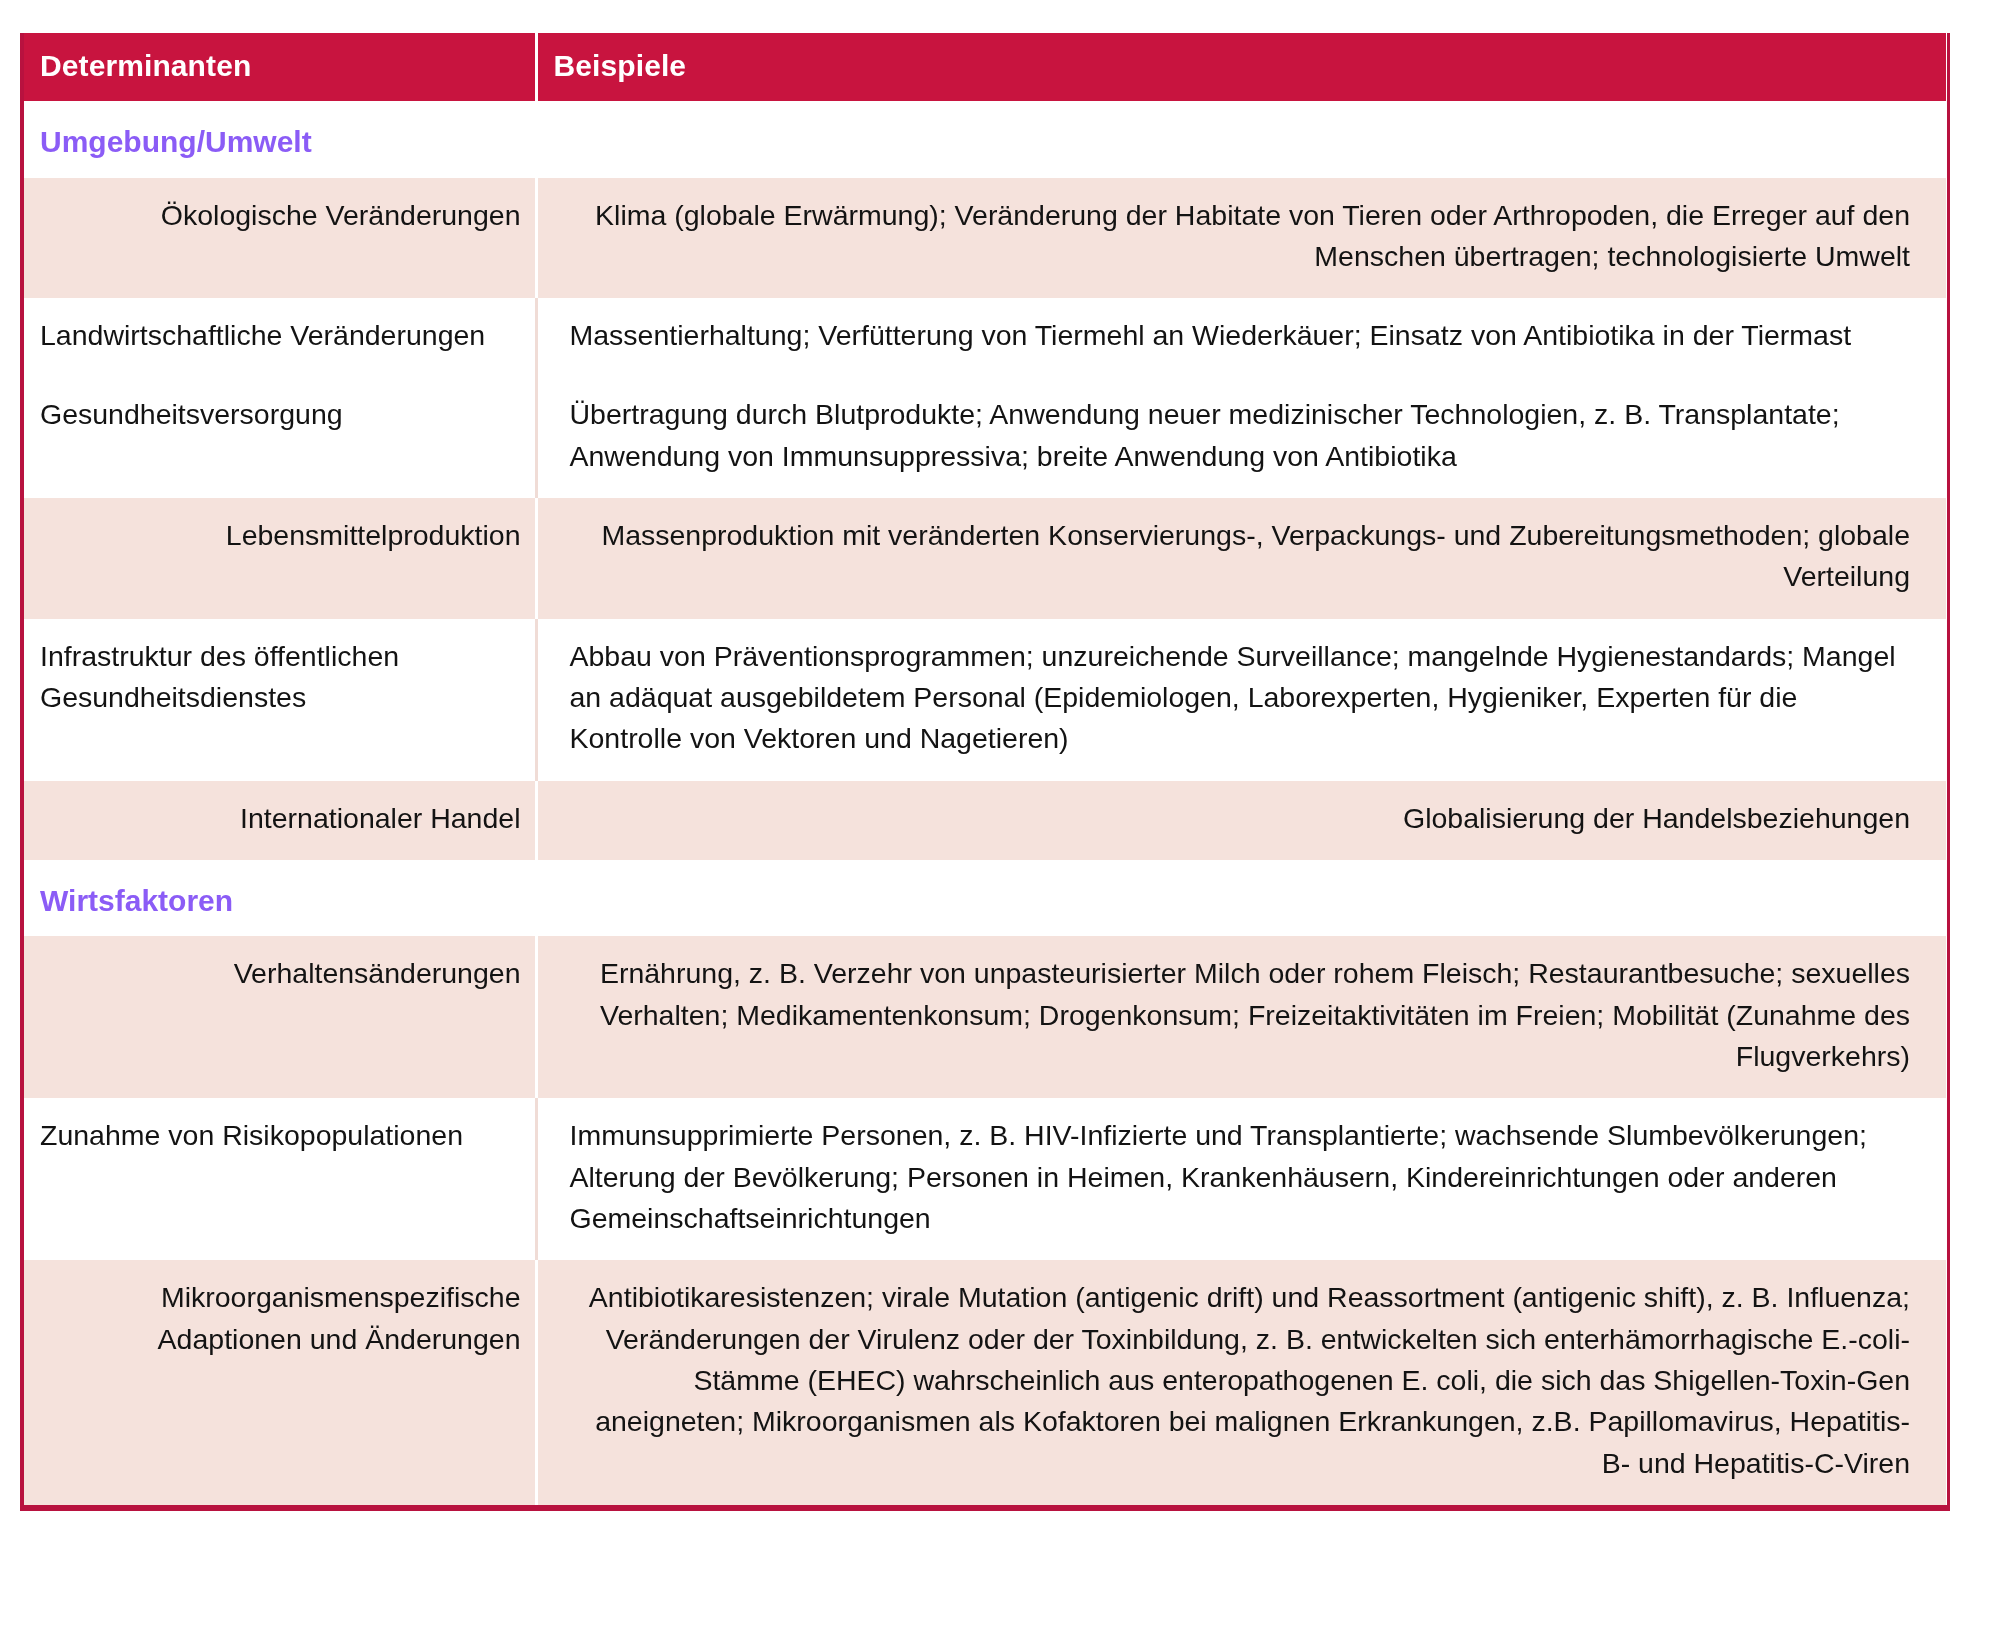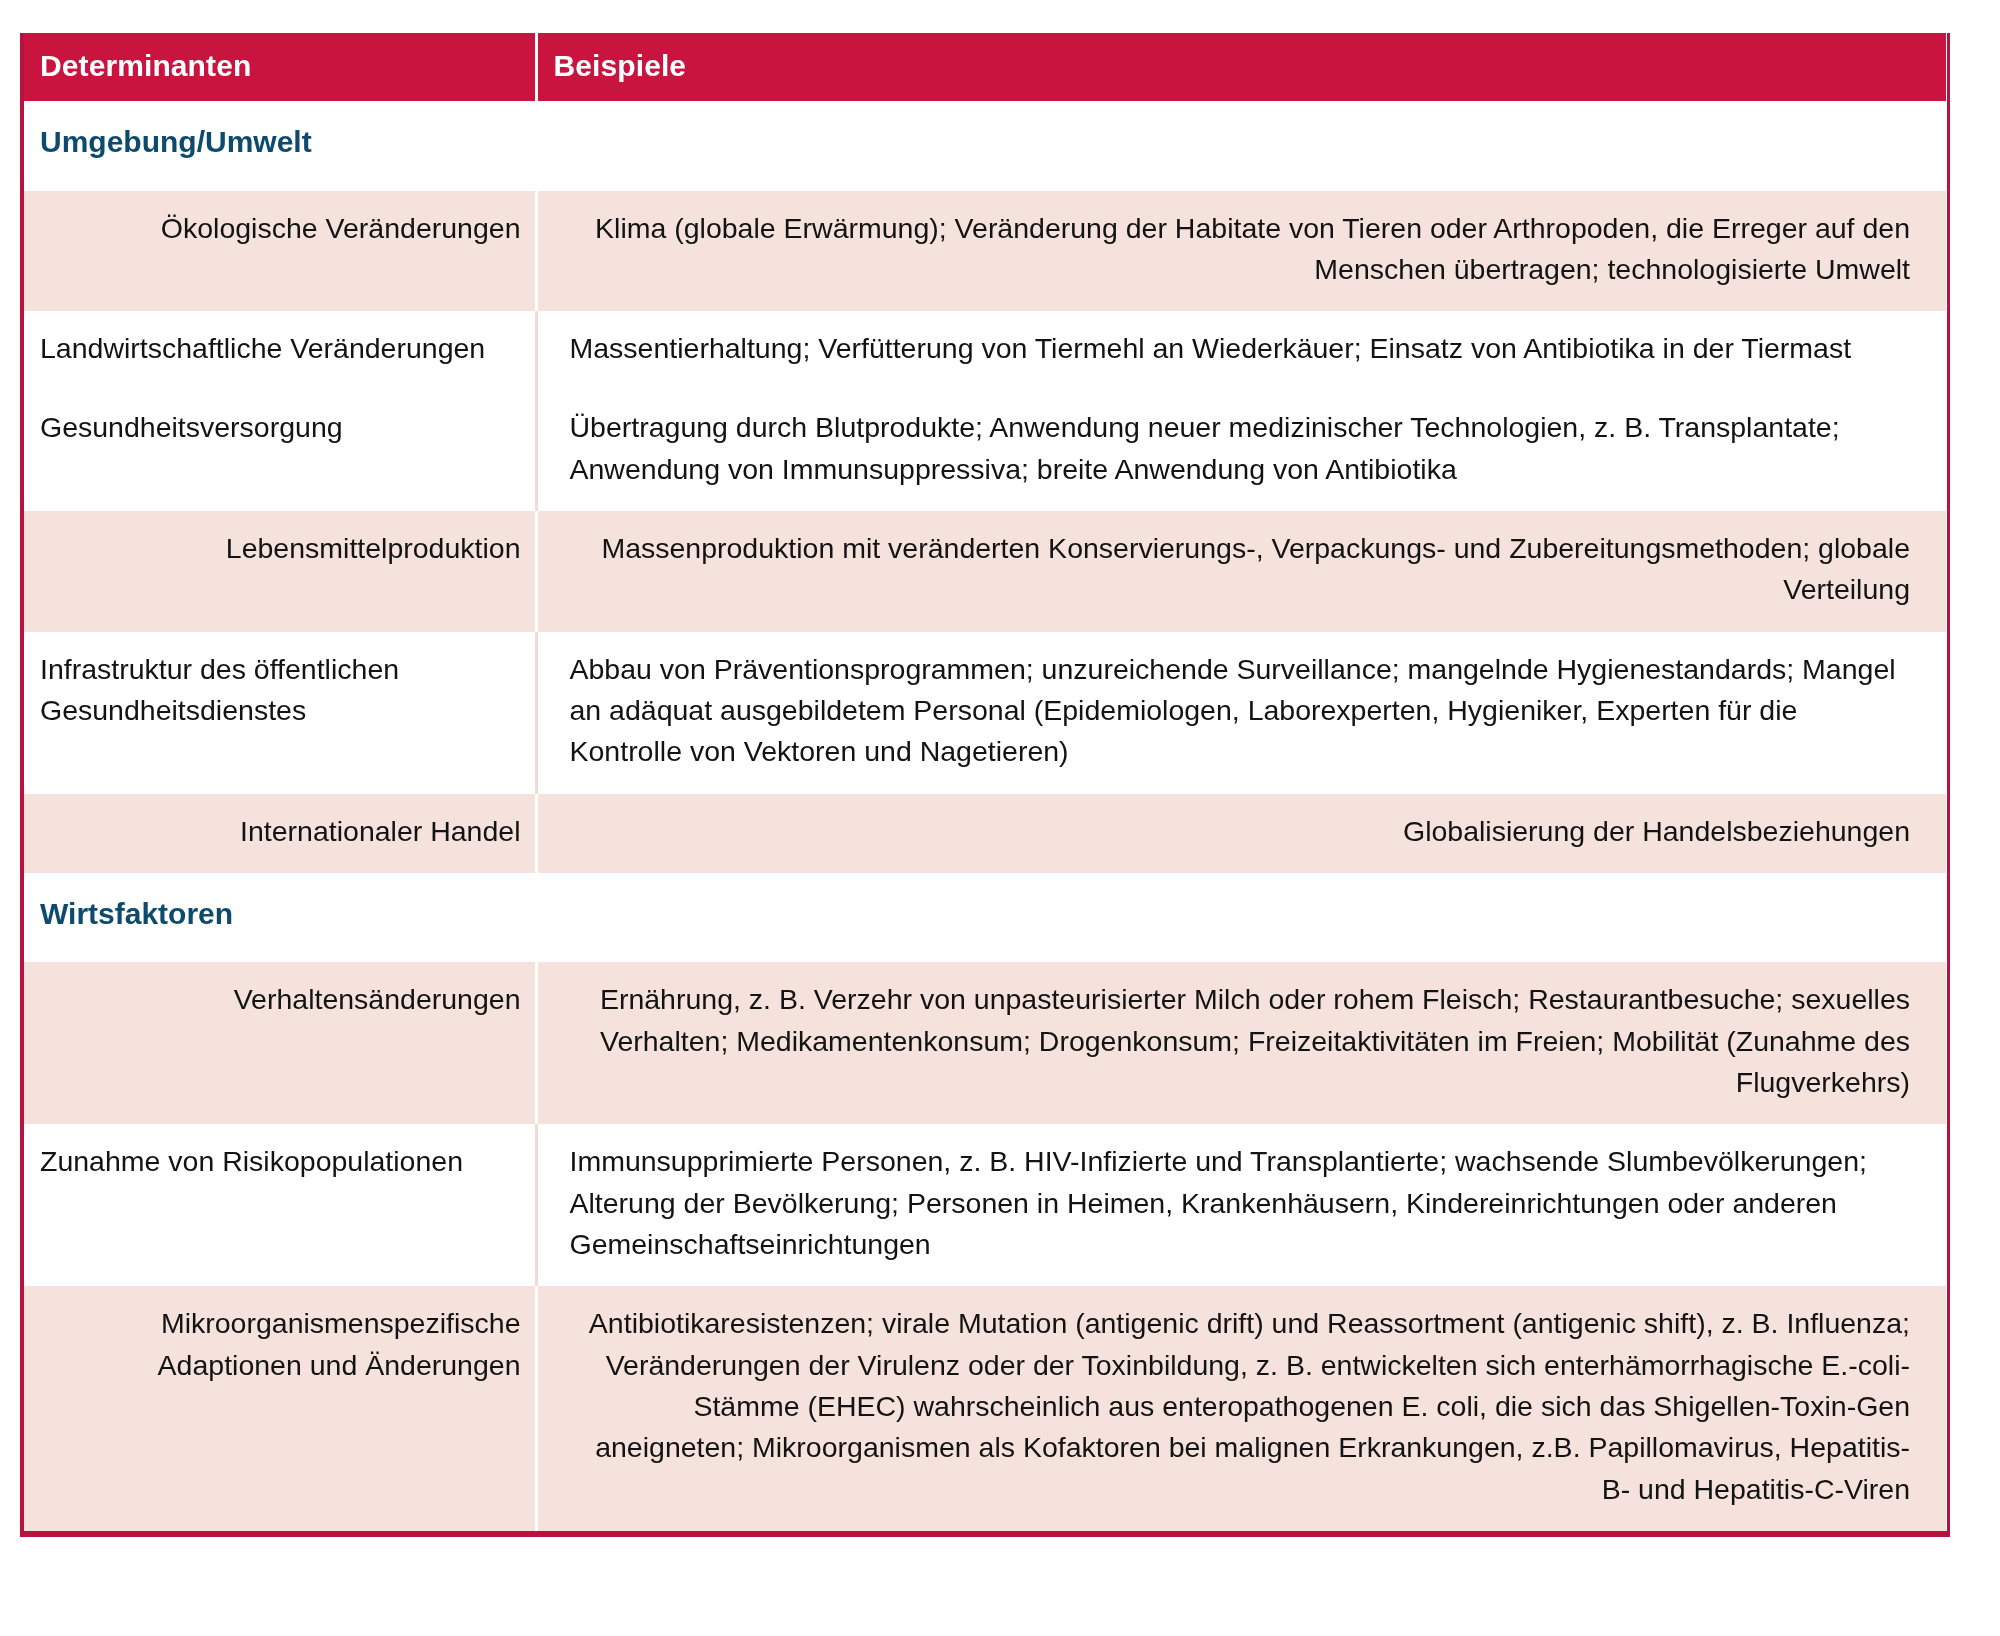--- a/index.html
+++ b/index.html
@@ -78,23 +78,23 @@
 
   tr.tint td { background: #f5e2dc; text-align: right; }
   tr.plain td { background: #ffffff; }
 
   tr.tint td.col-a { border-right-color: #ffffff; }
   tr.plain td.col-a { border-right-color: #f0dcd6; }
 
   tr.group td {
     font-weight: bold;
     font-size: 30px;
-    color: #0c4a6e;
+    color: #8b5cf6;
     padding-top: 19px;
-    padding-bottom: 27px;
+    padding-bottom: 14px;
     border-right-color: transparent !important;
     margin-left: 36px;
   }
 </style>
 </head>
 <body>
 
 <div class="page">
   <div class="table-wrap">
     <table class="tbl">

